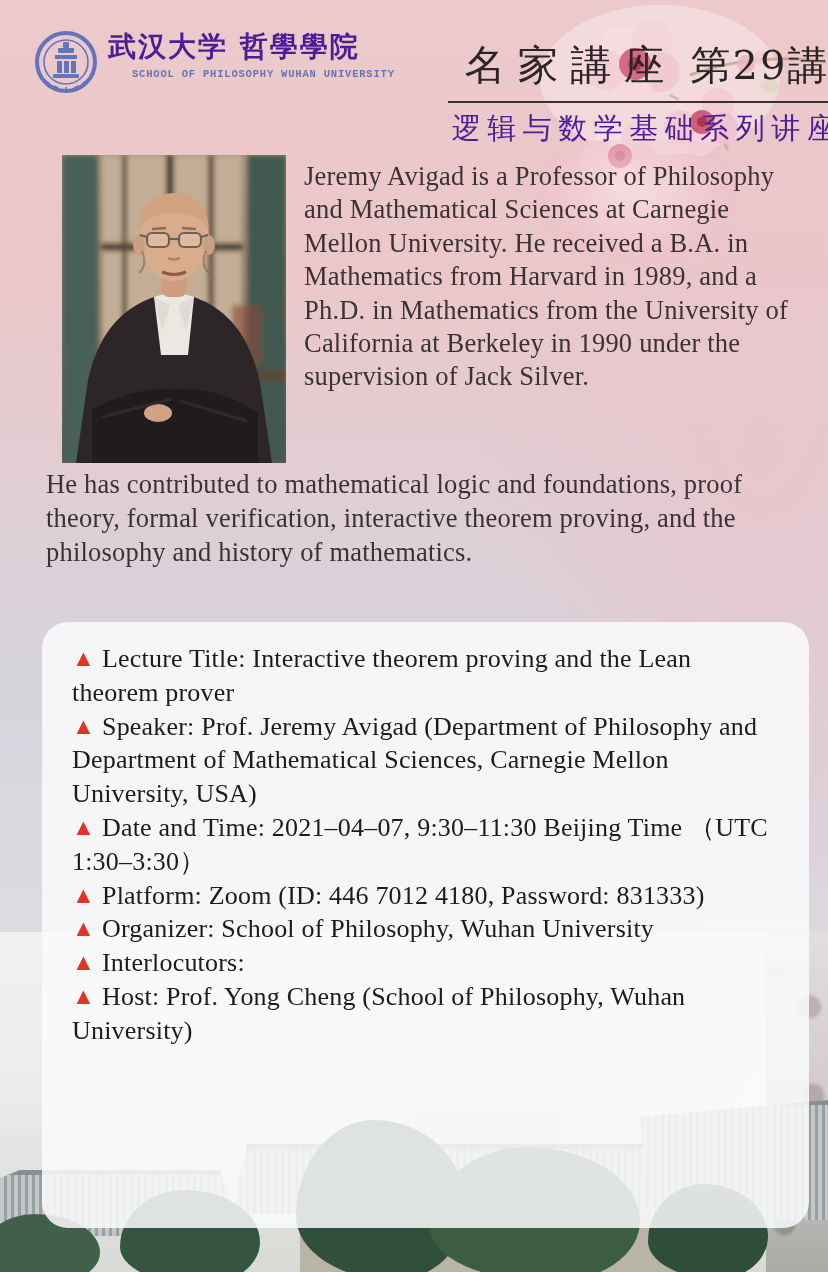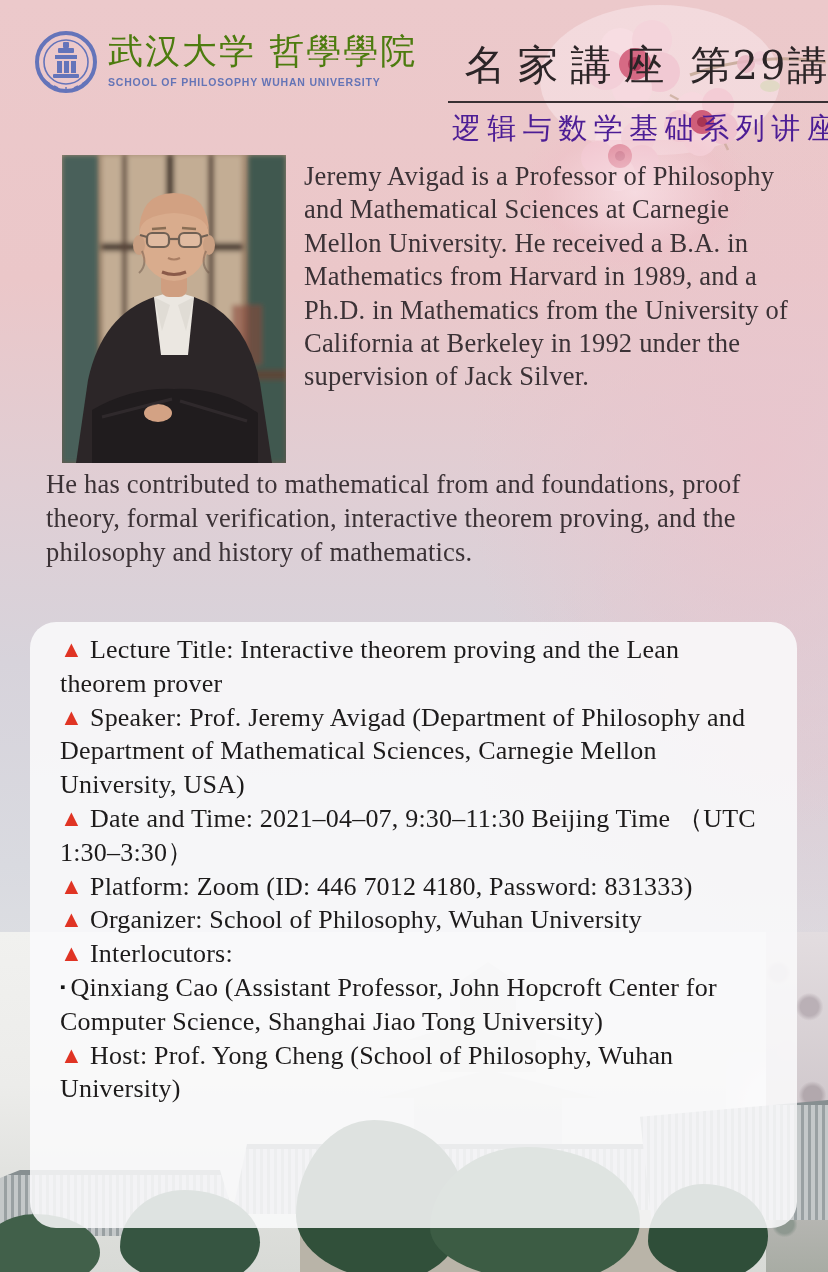--- a/index.html
+++ b/index.html
@@ -58,44 +58,44 @@
   .tree2 { left: 430px; top: 215px; width: 210px; height: 135px; background: #3c5c44; }
   .tree3 { left: 120px; top: 258px; width: 140px; height: 95px;  background: #365541; }
   .tree4 { left: 648px; top: 252px; width: 120px; height: 95px;  background: #2f4e39; }
   .tree5 { left: -20px; top: 282px; width: 120px; height: 70px;  background: #41604a; }
   .blossom-white { position: absolute; left: 726px; top: 120px; width: 120px; height: 150px;
     background: radial-gradient(ellipse at 45% 45%, rgba(255,255,255,0.95), rgba(245,242,244,0.6) 55%, rgba(245,242,244,0) 78%); }
 
   
   #logo { position: absolute; left: 34px; top: 30px; z-index: 3; display: flex; align-items: flex-start; }
   #logo-text { margin-left: 10px; padding-top: 2px; }
-  .logo-cn { font-size: 35px; font-weight: normal; color: #4d7c0f; letter-spacing: 2px;
+  .logo-cn { font-size: 28px; font-weight: bold; color: #4c1d95; letter-spacing: 2px;
     font-family: "DejaVu Serif", serif; line-height: 1.1; }
   .logo-en { font-size: 10.5px; font-weight: bold; color: #6474b6; letter-spacing: 0.8px;
-    font-family: Liberation Sans, sans-serif; margin-top: 5px; }
+    font-family: Liberation Mono, monospace; margin-top: 5px; margin-left: 24px; }
 
   #title-block { position: absolute; left: 448px; top: 26px; width: 398px; z-index: 3; color: #2c2527; margin-top: 12px; }
   .title-main { display: flex; justify-content: center; align-items: baseline;
     font-family: "DejaVu Serif", serif; white-space: nowrap; }
   .title-series { font-size: 41px; letter-spacing: 12px; }
   .title-no { font-size: 40px; letter-spacing: 2px; margin-left: 14px; }
   .title-rule { border: none; border-top: 2.5px solid #38choose3033; border-top: 2.5px solid #383033; margin: 8px 0 6px 0; }
   .title-sub { font-size: 29px; letter-spacing: 6.5px; color: #4c1d95; white-space: nowrap;
     font-family: "DejaVu Serif", serif; text-align: center; }
 
   
   #portrait { position: absolute; left: 62px; top: 155px; width: 224px; height: 308px; z-index: 3; }
   #bio-p1 { position: absolute; left: 304px; top: 160px; width: 506px; z-index: 3;
     font-size: 26.5px; line-height: 1.26; color: #3b3236; letter-spacing: 0.2px; }
   #bio-p2 { position: absolute; left: 46px; top: 468px; width: 748px; z-index: 3;
     font-size: 26.5px; line-height: 1.28; color: #3b3236; letter-spacing: 0.2px; }
 
   
-  #card { position: absolute; left: 30px; top: 622px; width: 767px; height: 606px; z-index: 4;
-    background: rgba(250,250,252,0.86); border-radius: 26px; padding: 11px 28px 0 30px; }
+  #card { position: absolute; left: 42px; top: 622px; width: 767px; height: 606px; z-index: 4;
+    background: rgba(250,250,252,0.86); border-radius: 26px; padding: 20px 28px 0 30px; }
   .item { font-size: 26px; line-height: 1.3; color: #1d1b1b; letter-spacing: 0.2px; }
   .bullet { display: inline-block; margin-right: 7px; }
   .bullet.tri { color: #e03424; font-size: 23px; transform: translateY(-1px); }
   .bullet.sq  { color: #141414; font-size: 15px; transform: translateY(-4px); margin-right: 5px; }
 </style>
 </head>
 <body>
 
 <div id="bg-base"></div>
 
@@ -245,25 +245,24 @@
     <line x1="120" y1="73" x2="134" y2="74" stroke="#8a6e55" stroke-width="2.5"></line>
     <path d="M106,103 Q112,106 118,103" stroke="#a97e64" stroke-width="2" fill="none"></path>
     <path d="M100,117 Q112,122 124,117" stroke="#8a5a49" stroke-width="3" fill="none"></path>
     <path d="M30,255 Q70,232 112,234 Q158,232 196,258 L196,308 L30,308 Z" fill="#201c1e"></path>
     <ellipse cx="96" cy="258" rx="14" ry="9" fill="#d3a284"></ellipse>
     <path d="M40,262 L110,244" stroke="#3a3336" stroke-width="3" opacity="0.6"></path>
     <path d="M185,266 L118,246" stroke="#3a3336" stroke-width="3" opacity="0.6"></path>
   </g>
 </svg>
 
-<p id="bio-p1">Jeremy Avigad is a Professor of Philosophy and Mathematical Sciences at Carnegie Mellon University. He received a B.A. in Mathematics from Harvard in 1989, and a Ph.D. in Mathematics from the University of California at Berkeley in 1992 under the supervision of Jack Silver.</p>
-<p id="bio-p2">He has contributed to mathematical from and foundations, proof theory, formal verification, interactive theorem proving, and the philosophy and history of mathematics.</p>
+<p id="bio-p1">Jeremy Avigad is a Professor of Philosophy and Mathematical Sciences at Carnegie Mellon University. He received a B.A. in Mathematics from Harvard in 1989, and a Ph.D. in Mathematics from the University of California at Berkeley in 1990 under the supervision of Jack Silver.</p>
+<p id="bio-p2">He has contributed to mathematical logic and foundations, proof theory, formal verification, interactive theorem proving, and the philosophy and history of mathematics.</p>
 
 <div id="card">
   <div class="item"><span class="bullet tri">▲</span><span>Lecture Title: Interactive theorem proving and the Lean theorem prover</span></div>
   <div class="item"><span class="bullet tri">▲</span><span>Speaker: Prof. Jeremy Avigad (Department of Philosophy and Department of Mathematical Sciences, Carnegie Mellon University, USA)</span></div>
   <div class="item"><span class="bullet tri">▲</span><span>Date and Time: 2021–04–07, 9:30–11:30 Beijing Time （UTC 1:30–3:30）</span></div>
   <div class="item"><span class="bullet tri">▲</span><span>Platform: Zoom (ID: 446 7012 4180, Password: 831333)</span></div>
   <div class="item"><span class="bullet tri">▲</span><span>Organizer: School of Philosophy, Wuhan University</span></div>
   <div class="item"><span class="bullet tri">▲</span><span>Interlocutors:</span></div>
-  <div class="item"><span class="bullet sq">▪</span><span>Qinxiang Cao (Assistant Professor, John Hopcroft Center for Computer Science, Shanghai Jiao Tong University)</span></div>
   <div class="item"><span class="bullet tri">▲</span><span>Host: Prof. Yong Cheng (School of Philosophy, Wuhan University)</span></div>
 </div>
 
 </body></html>

